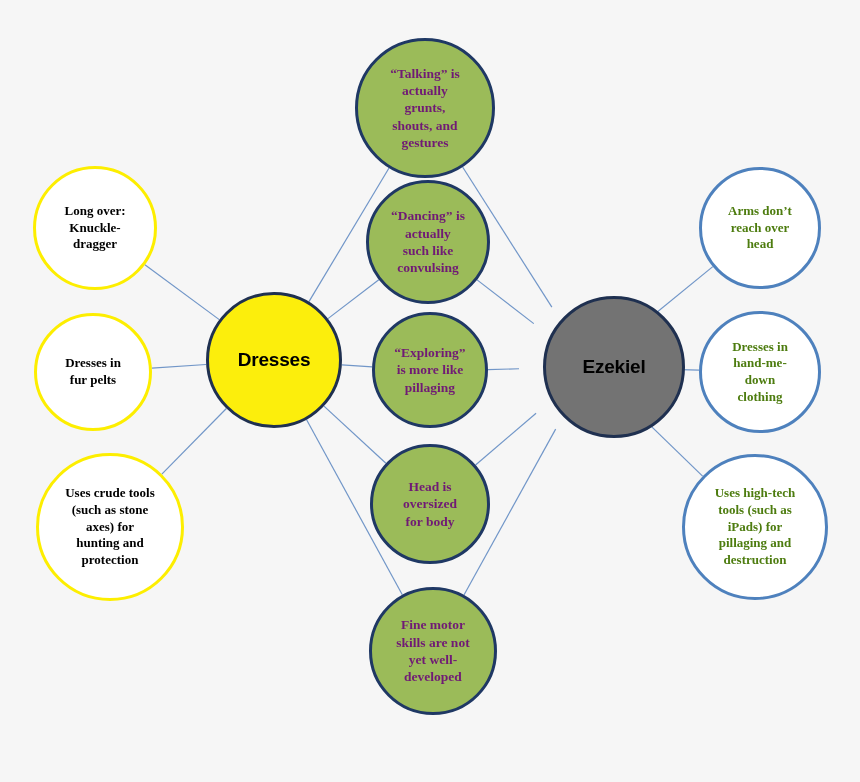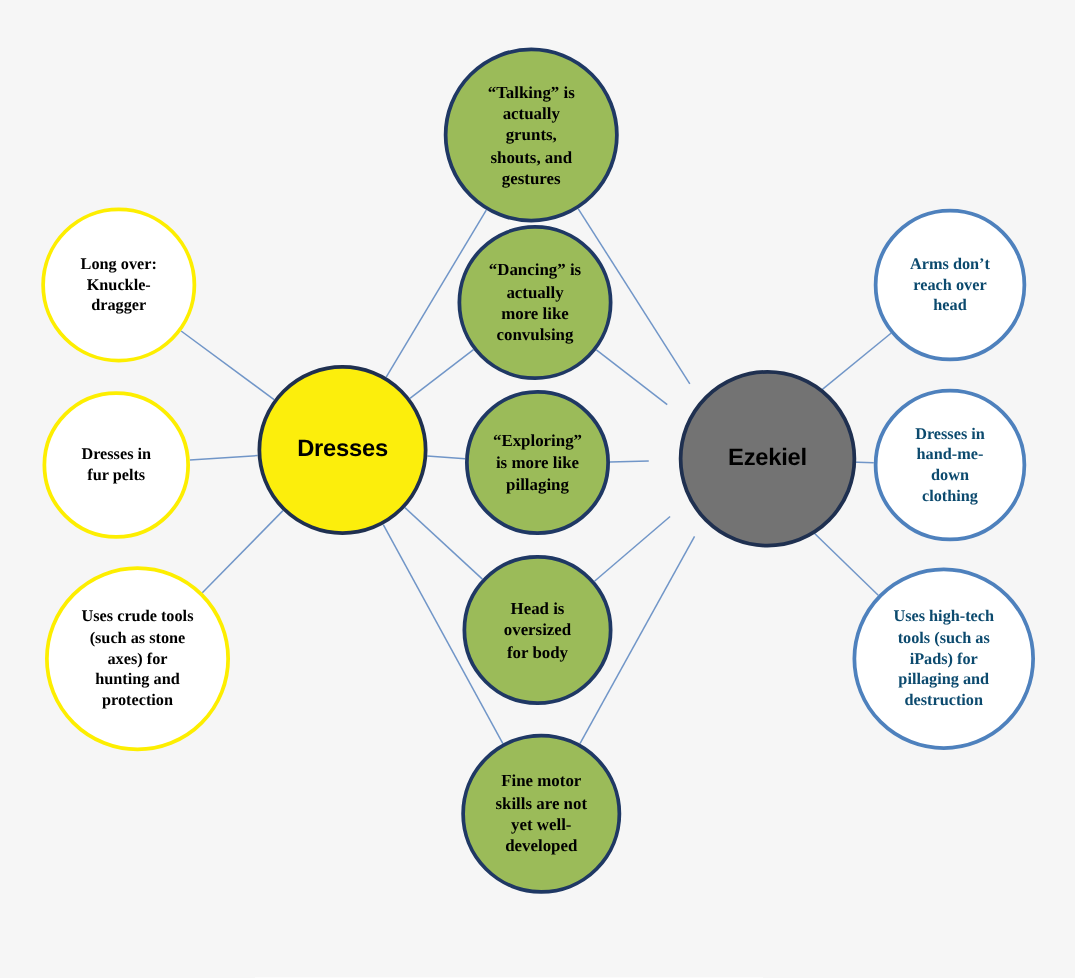--- a/index.html
+++ b/index.html
@@ -54,37 +54,37 @@
   }
   .hub-ezekiel {
     background: #4e81bd;
   }
   
   .green {
     background: #9bbb59;
     border: 3px solid #1f3864;
     font-weight: bold;
     font-size: 13.5px;
-    color: #000000;
+    color: #701a75;
   }
   
   .yellow {
     background: #ffffff;
     border: 3px solid #fdee00;
     font-weight: bold;
     font-size: 13px;
     color: #000000;
   }
   
   .blue {
     background: #ffffff;
     border: 3px solid #4e81bd;
     font-weight: bold;
     font-size: 13px;
-    color: #0c4a6e;
+    color: #4d7c0f;
   }
 </style>
 </head>
 <body>
 
 <div id="canvas" style="background: rgb(246, 246, 246);">
   <svg id="edges" viewBox="0 0 860 782">
       <line x1="219.27157664009465" y1="319.64160958934355" x2="144.899444828149" y2="264.7973559626574" stroke="#7196c8" stroke-width="1.2"></line>
       <line x1="206.14895512122777" y1="364.49841181516723" x2="151.87075952717" y2="368.0969662191931" stroke="#7196c8" stroke-width="1.2"></line>
       <line x1="226.354495733114" y1="408.517068369329" x2="161.8495193492583" y2="474.20201383337724" stroke="#7196c8" stroke-width="1.2"></line>
@@ -112,21 +112,21 @@
       <div class="node green" style="left: 355px; top: 38px; width: 140px; height: 140px;">
         <span class="label">“Talking” is
 actually
 grunts,
 shouts, and
 gestures</span>
       </div>
       <div class="node green" style="left: 366px; top: 180px; width: 124px; height: 124px;">
         <span class="label">“Dancing” is
 actually
-more like
+such like
 convulsing</span>
       </div>
       <div class="node green" style="left: 372px; top: 312px; width: 116px; height: 116px;">
         <span class="label">“Exploring”
 is more like
 pillaging</span>
       </div>
       <div class="node green" style="left: 370px; top: 444px; width: 120px; height: 120px;">
         <span class="label">Head  is
 oversized

